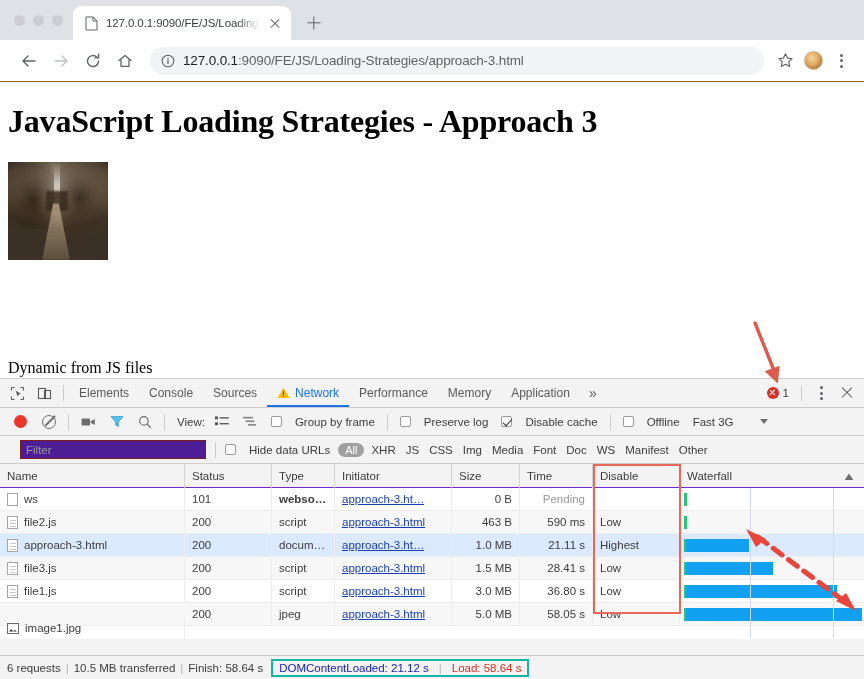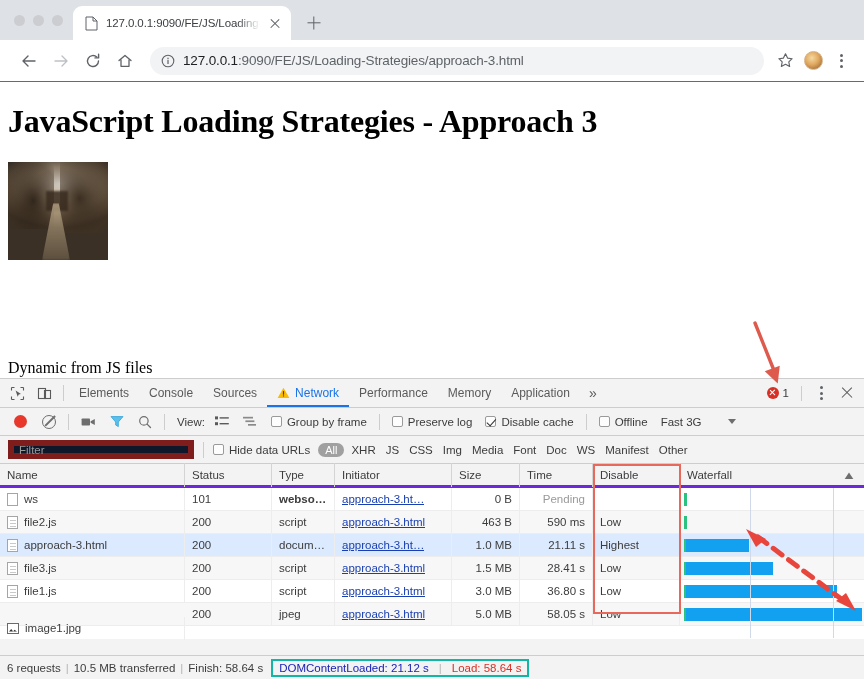--- a/index.html
+++ b/index.html
@@ -160,44 +160,44 @@
   }
   .tb-label { padding: 0 3px 0 6px; color: #3c3c3c; }
   .cb {
     width: 11px; height: 11px; border: 1px solid #9a9a9a; background: #fdfdfd;
     border-radius: 2px; display: inline-block; position: relative; flex: 0 0 11px;
   }
   .cb.checked::after {
     content:""; position:absolute; left: 3px; top: 0.2px; width: 4px; height: 7.5px;
     border: solid #333; border-width: 0 1.6px 1.6px 0; transform: rotate(42deg);
   }
-  .tb-item { display: flex; align-items: center; gap: 5px; padding: 0 6px; cursor: pointer; white-space: nowrap; }
+  .tb-item { display: flex; align-items: center; gap: 13px; padding: 0 6px; cursor: pointer; white-space: nowrap; }
   .caret-dn { width:0;height:0;border-left:4px solid transparent;border-right:4px solid transparent;border-top:5px solid #6e6e6e; }
 
   .dt-filterbar {
     height: 28px; display: flex; align-items: center; background: #f3f3f3;
     border-bottom: 1px solid #cdcdcd; gap: 0; font-size: 11.5px; color: #3c3c3c;
   }
   .filter-input {
-    width: 186px; height: 19px; margin-left: 8px; background: #0f172a; border: 6px solid #7f1d1d;
+    width: 186px; height: 19px; margin-left: 20px; background: #4c1d95; border: 1px solid #7f1d1d;
     font-size: 11.5px; color: #9a9a9a; padding: 0 5px; display: flex; align-items: center;
     font-family: "Liberation Sans", sans-serif;
   }
   .fsep { width: 1px; height: 16px; background: #cdcdcd; margin: 0 9px 0 9px; }
   .pill {
     background: #a0a0a0; color: #fff; border-radius: 9px; padding: 1px 7px; font-size: 11px;
     margin: 4px 2px; cursor: pointer;
   }
   .ftype { padding: 0 5px; cursor: pointer; white-space: nowrap; }
 
   
   .net-wrap { position: relative; background: #fff; height: 175px; }
   .net-head {
     height: 24px; display: flex; align-items: center; background: #f3f3f3;
-    border-bottom: 3px solid #6d28d9; font-size: 11.5px; color: #3c3c3c;
+    border-bottom: 1px solid #6d28d9; font-size: 11.5px; color: #3c3c3c;
   }
   .net-head .hc { border-right: 1px solid #d4d4d4; height: 24px; display:flex; align-items:center; padding-left: 7px; cursor: pointer;}
   .net-row {
     height: 23px; display: flex; align-items: center; font-size: 11.5px; color: #3c3c3c;
     border-bottom: 1px solid #ededed; cursor: pointer;
   }
   .net-row.alt { background: #f7f7f7; }
   .net-row.sel { background: #dbeaff; }
   .net-row .c { height: 23px; display: flex; align-items: center; border-right: 1px solid #ededed; overflow: hidden; white-space: nowrap; }
   .c-name { padding-left: 7px; gap: 6px; }

